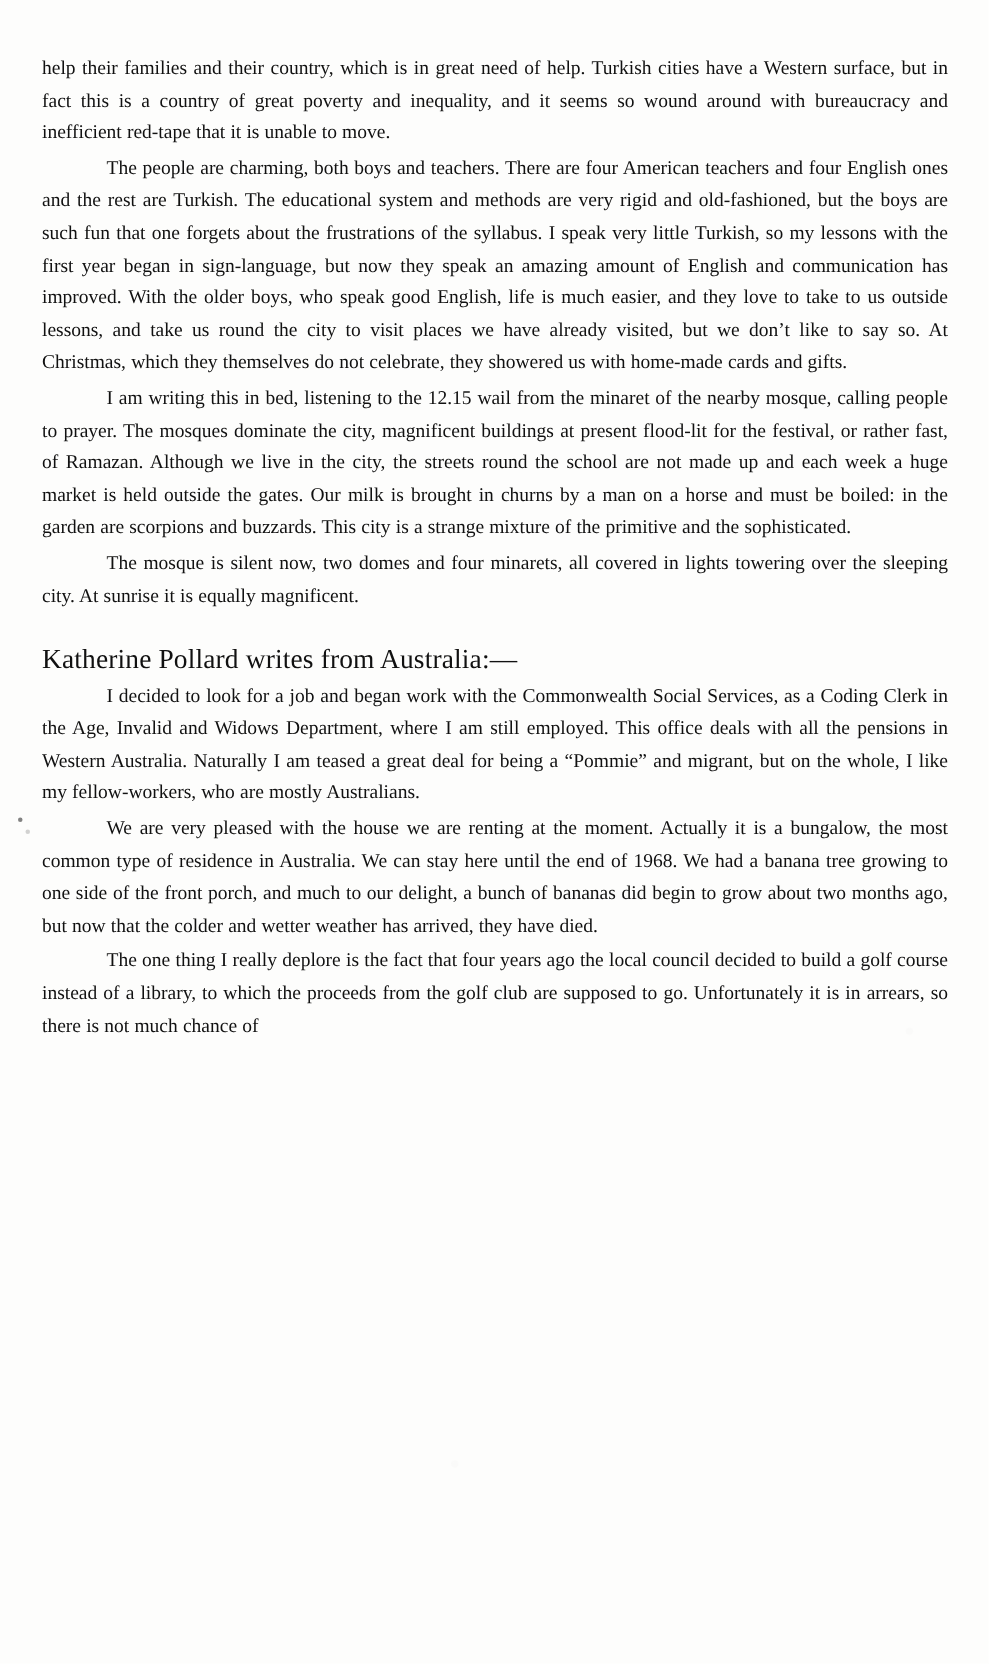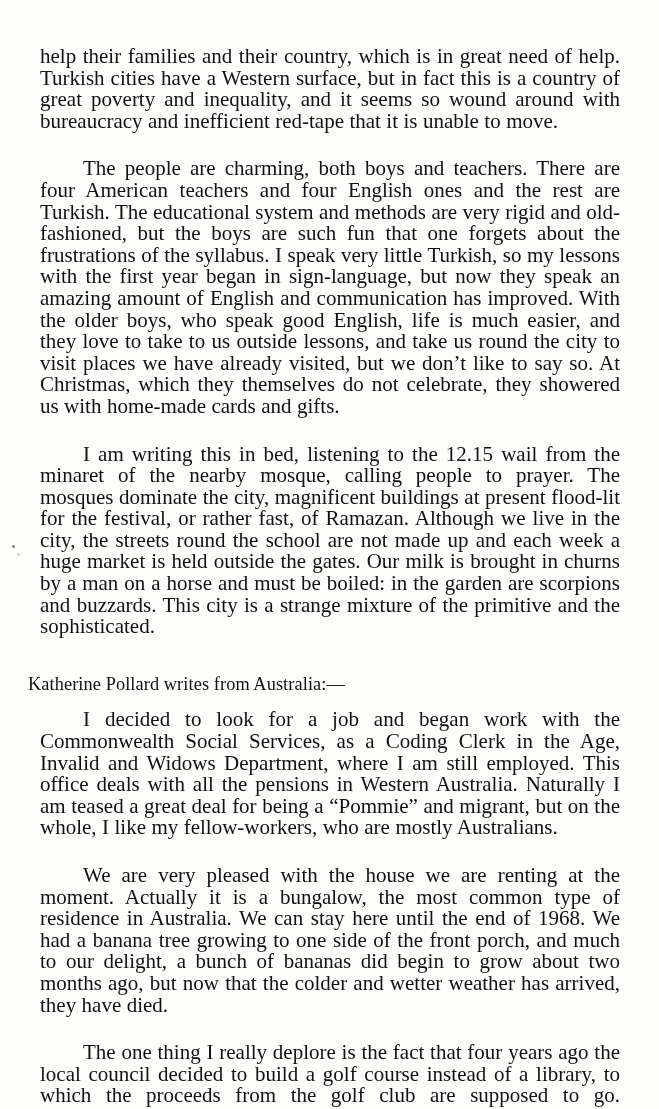--- a/index.html
+++ b/index.html
@@ -38,22 +38,22 @@
   }
 
   #text-column {
     position: absolute;
     left: 28px;
     top: 34px;
     width: 604px;
   }
 
   p.para {
-    margin: 12px;
-    font-size: 21px;
+    margin: 0;
+    font-size: 13px;
     line-height: 21.6px;
     text-align: justify;
     text-justify: inter-word;
     text-indent: 43px;
     letter-spacing: 0.0px;
     word-spacing: 0.2px;
     -webkit-font-smoothing: none;
   }
 
   
@@ -108,20 +108,21 @@
     <div class="spacer-para"></div>
 
     <p class="para">The people are charming, both boys and teachers.  There are four American teachers and four English ones and the rest are Turkish.  The educational system and methods are very rigid and old-fashioned, but the boys are such fun that one forgets about the frustrations of the syllabus.  I speak very little Turkish, so my lessons with the first year began in sign-language, but now they speak an amazing amount of English and communication has improved.  With the older boys, who speak good English, life is much easier, and they love to take to us outside lessons, and take us round the city to visit places we have already visited, but we don’t like to say so.  At Christmas, which they themselves do not celebrate, they showered us with home-made cards and gifts.</p>
 
     <div class="spacer-para"></div>
 
     <p class="para">I am writing this in bed, listening to the 12.15 wail from the minaret of the nearby mosque, calling people to prayer.  The mosques dominate the city, magnificent buildings at present flood-lit for the festival, or rather fast, of Ramazan.  Although we live in the city, the streets round the school are not made up and each week a huge market is held outside the gates.  Our milk is brought in churns by a man on a horse and must be boiled: in the garden are scorpions and buzzards.  This city is a strange mixture of the primitive and the sophisticated.</p>
 
     <div class="spacer-para"></div>
 
+    <p class="para">The mosque is silent now, two domes and four minarets, all covered in lights towering over the sleeping city.  At sunrise it is equally magnificent.</p>
 
     <div class="spacer-before-heading"></div>
 
     <h2 class="section-heading">Katherine Pollard writes from Australia:—</h2>
 
     <div class="spacer-after-heading"></div>
 
     <p class="para">I decided to look for a job and began work with the Commonwealth Social Services, as a Coding Clerk in the Age, Invalid and Widows Department, where I am still employed.  This office deals with all the pensions in Western Australia.  Naturally I am teased a great deal for being a “Pommie” and migrant, but on the whole, I like my fellow-workers, who are mostly Australians.</p>
 
     <div class="spacer-para"></div>

